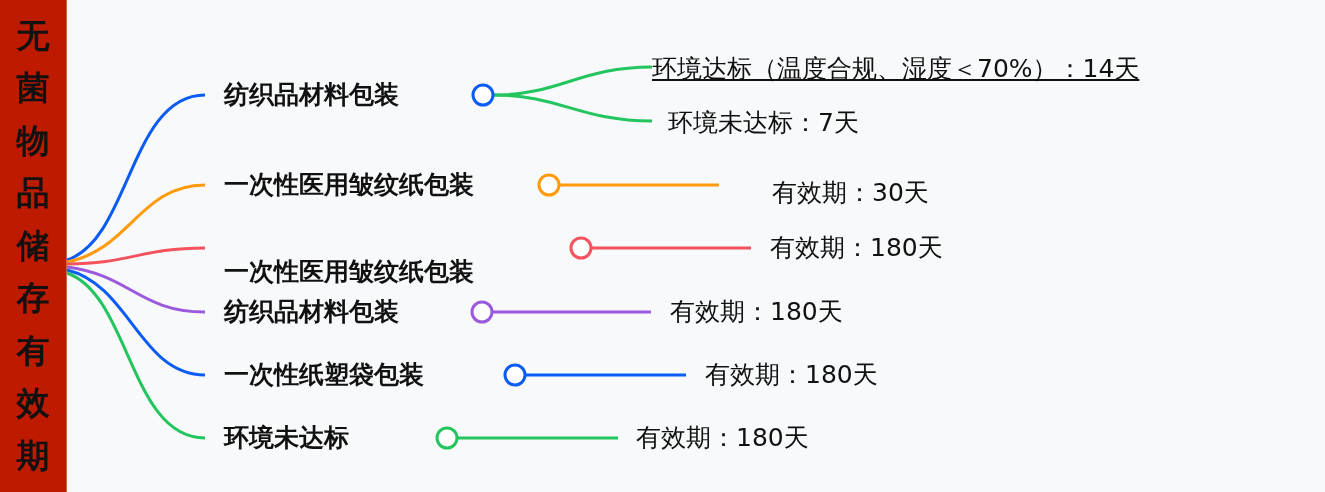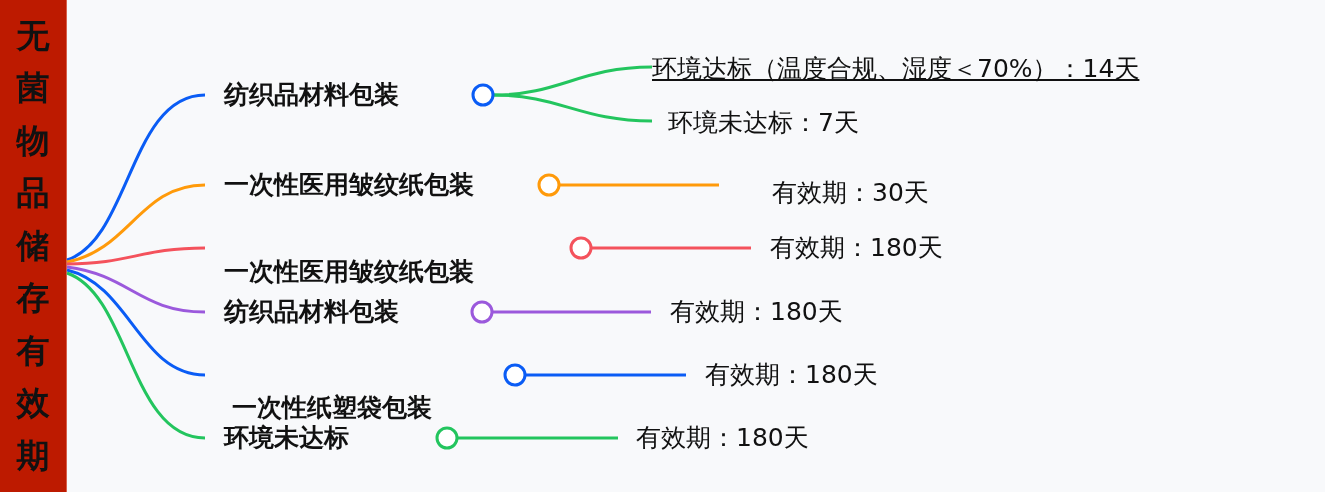--- a/index.html
+++ b/index.html
@@ -71,21 +71,21 @@
   <circle cx="515" cy="375" r="10" fill="#fff" stroke="#0a5cf5" stroke-width="3"></circle>
 
   <line x1="458" y1="438" x2="618" y2="438" stroke="#23c55e" stroke-width="3"></line>
   <circle cx="447" cy="438" r="10" fill="#fff" stroke="#23c55e" stroke-width="3"></circle>
 </svg>
 
 <div class="branch" style="left:224px; top:80px;">纺织品材料包装</div>
 <div class="branch" style="left:224px; top:170px;">一次性医用皱纹纸包装</div>
 <div class="branch" style="left:224px; top:233px;margin-top:24px;">一次性医用皱纹纸包装</div>
 <div class="branch" style="left:224px; top:297px;">纺织品材料包装</div>
-<div class="branch" style="left:232px; top:360px;margin-top:33px;">一次性纸塑袋包装</div>
+<div class="branch" style="left:224px; top:360px;">一次性纸塑袋包装</div>
 <div class="branch" style="left:224px; top:423px;">环境未达标</div>
 
 <div class="leaf" style="left:652px; top:54px;text-decoration:underline;">环境达标（温度合规、湿度＜70%）：14天</div>
 <div class="leaf" style="left:668px; top:108px;">环境未达标：7天</div>
 <div class="leaf" style="left:772px; top:170px;margin-top:8px;">有效期：30天</div>
 <div class="leaf" style="left:770px; top:233px;">有效期：180天</div>
 <div class="leaf" style="left:670px; top:297px;">有效期：180天</div>
 <div class="leaf" style="left:705px; top:360px;">有效期：180天</div>
 <div class="leaf" style="left:636px; top:423px;">有效期：180天</div>
 

